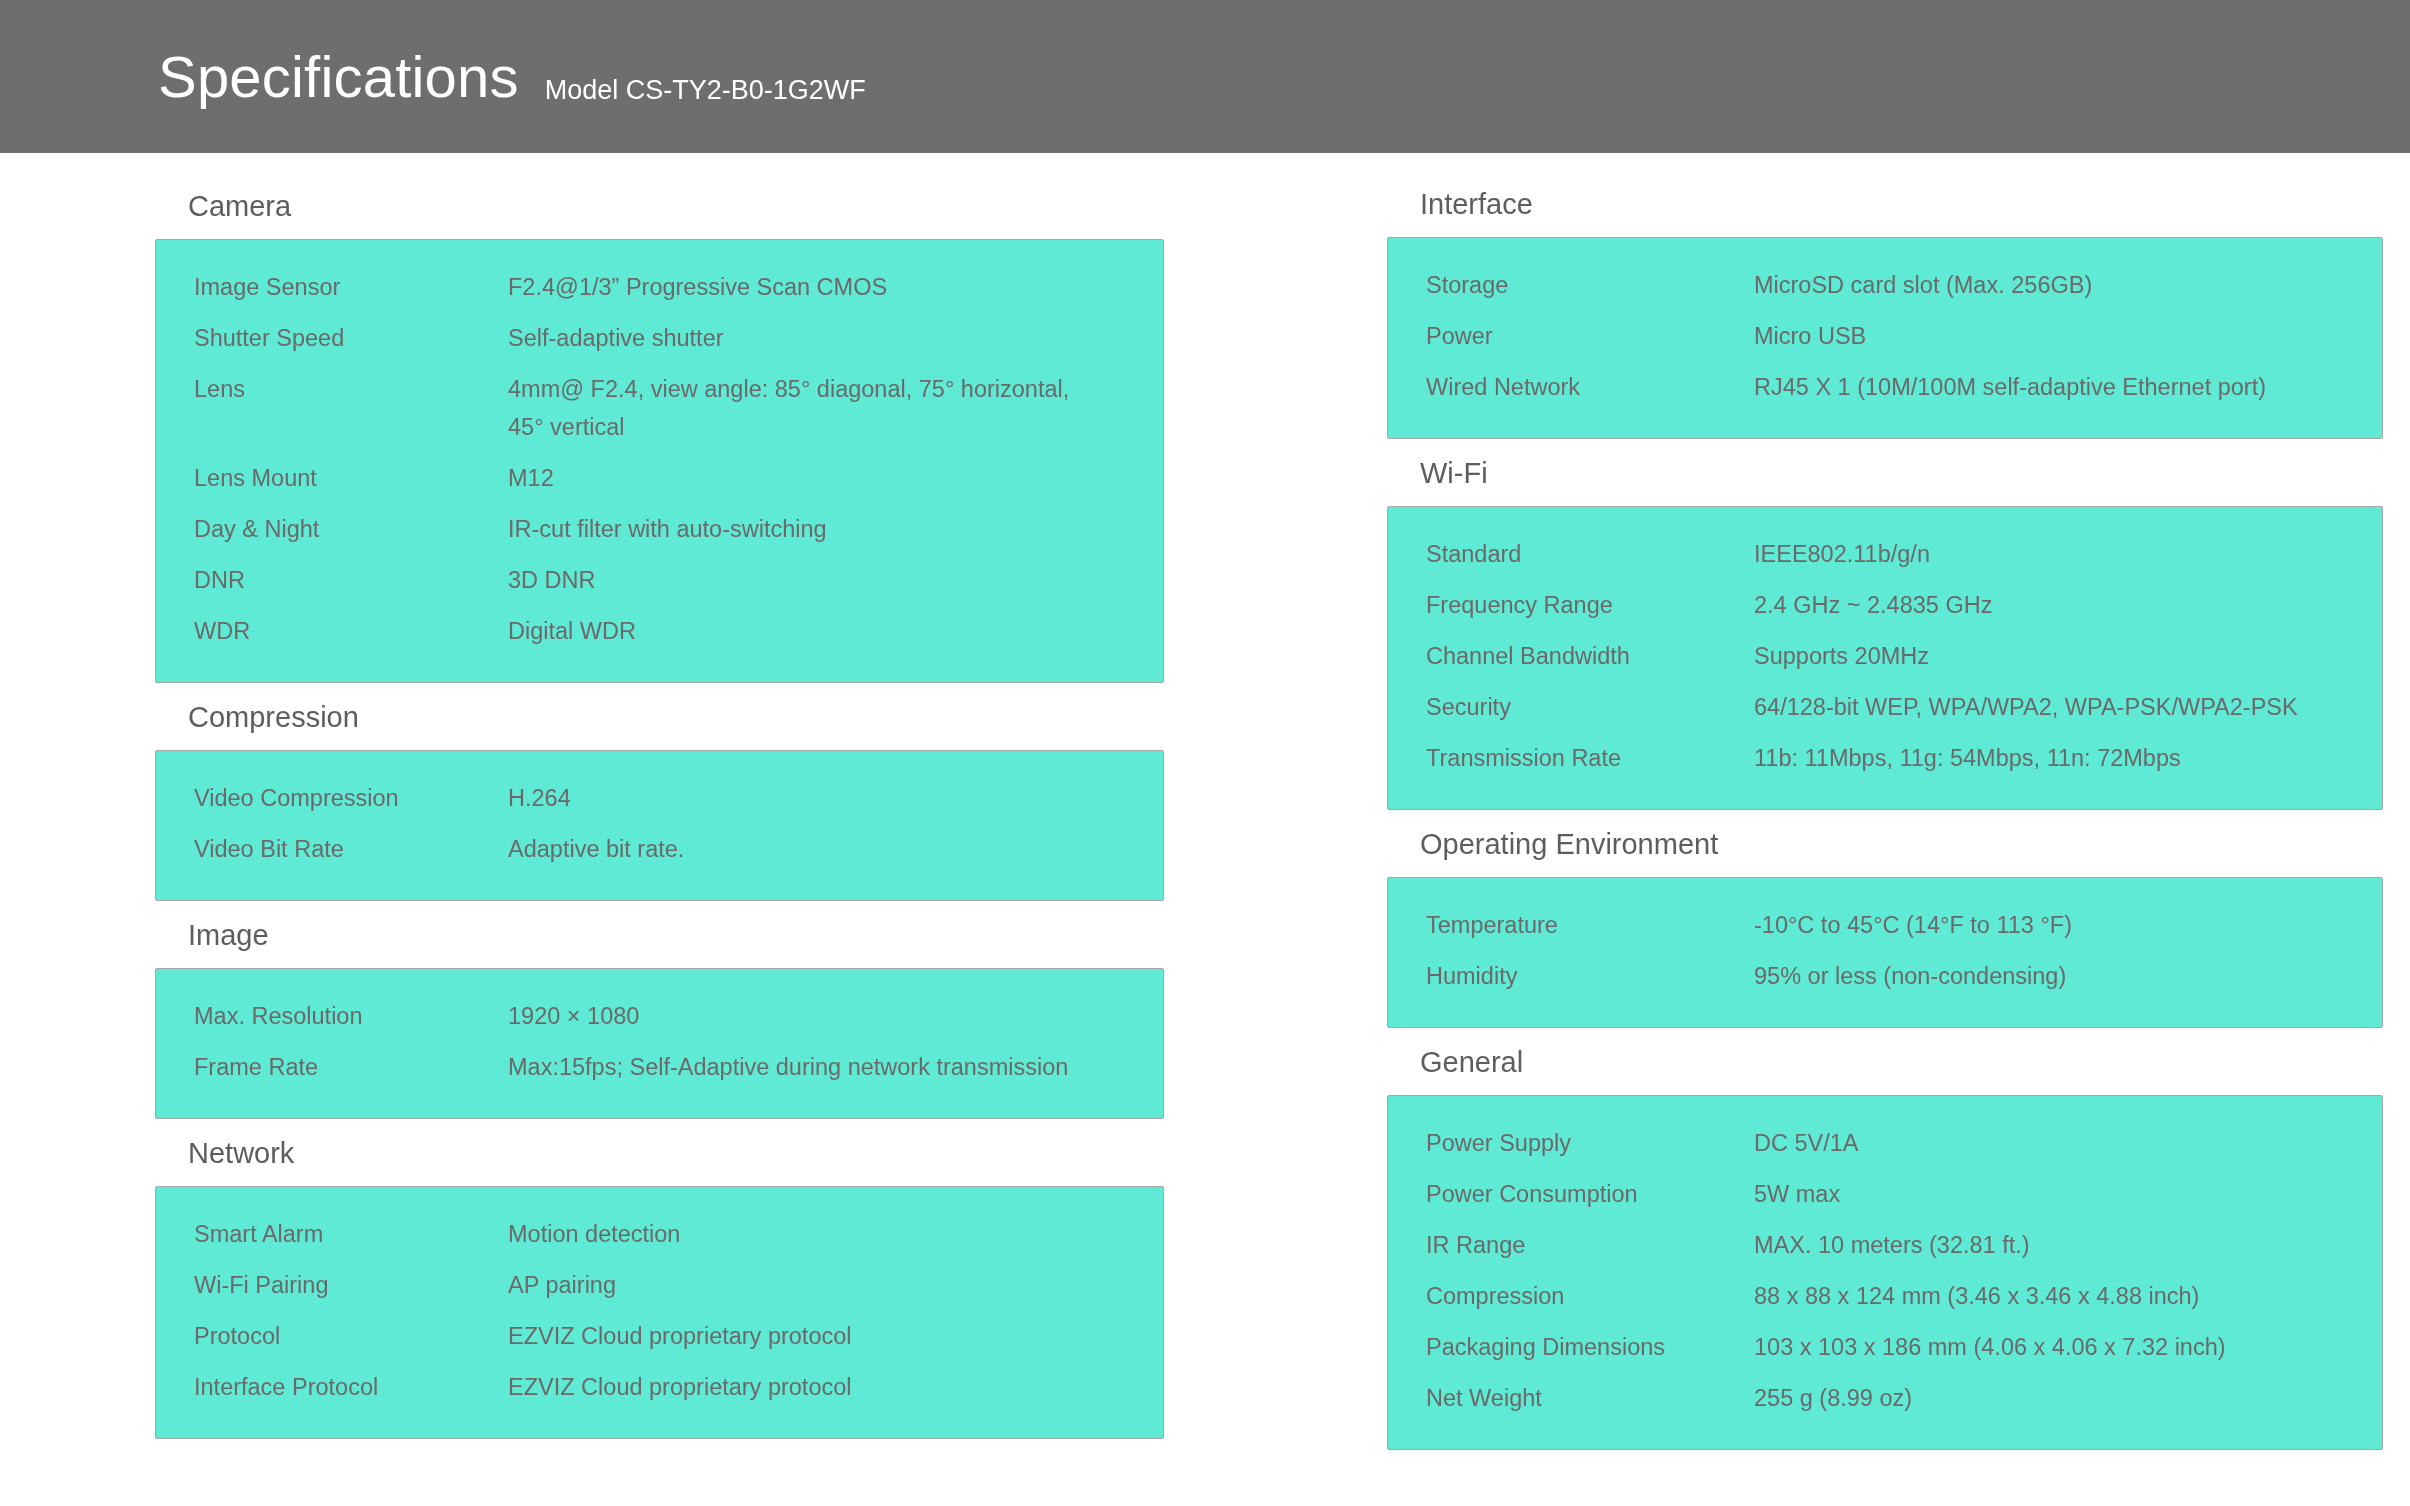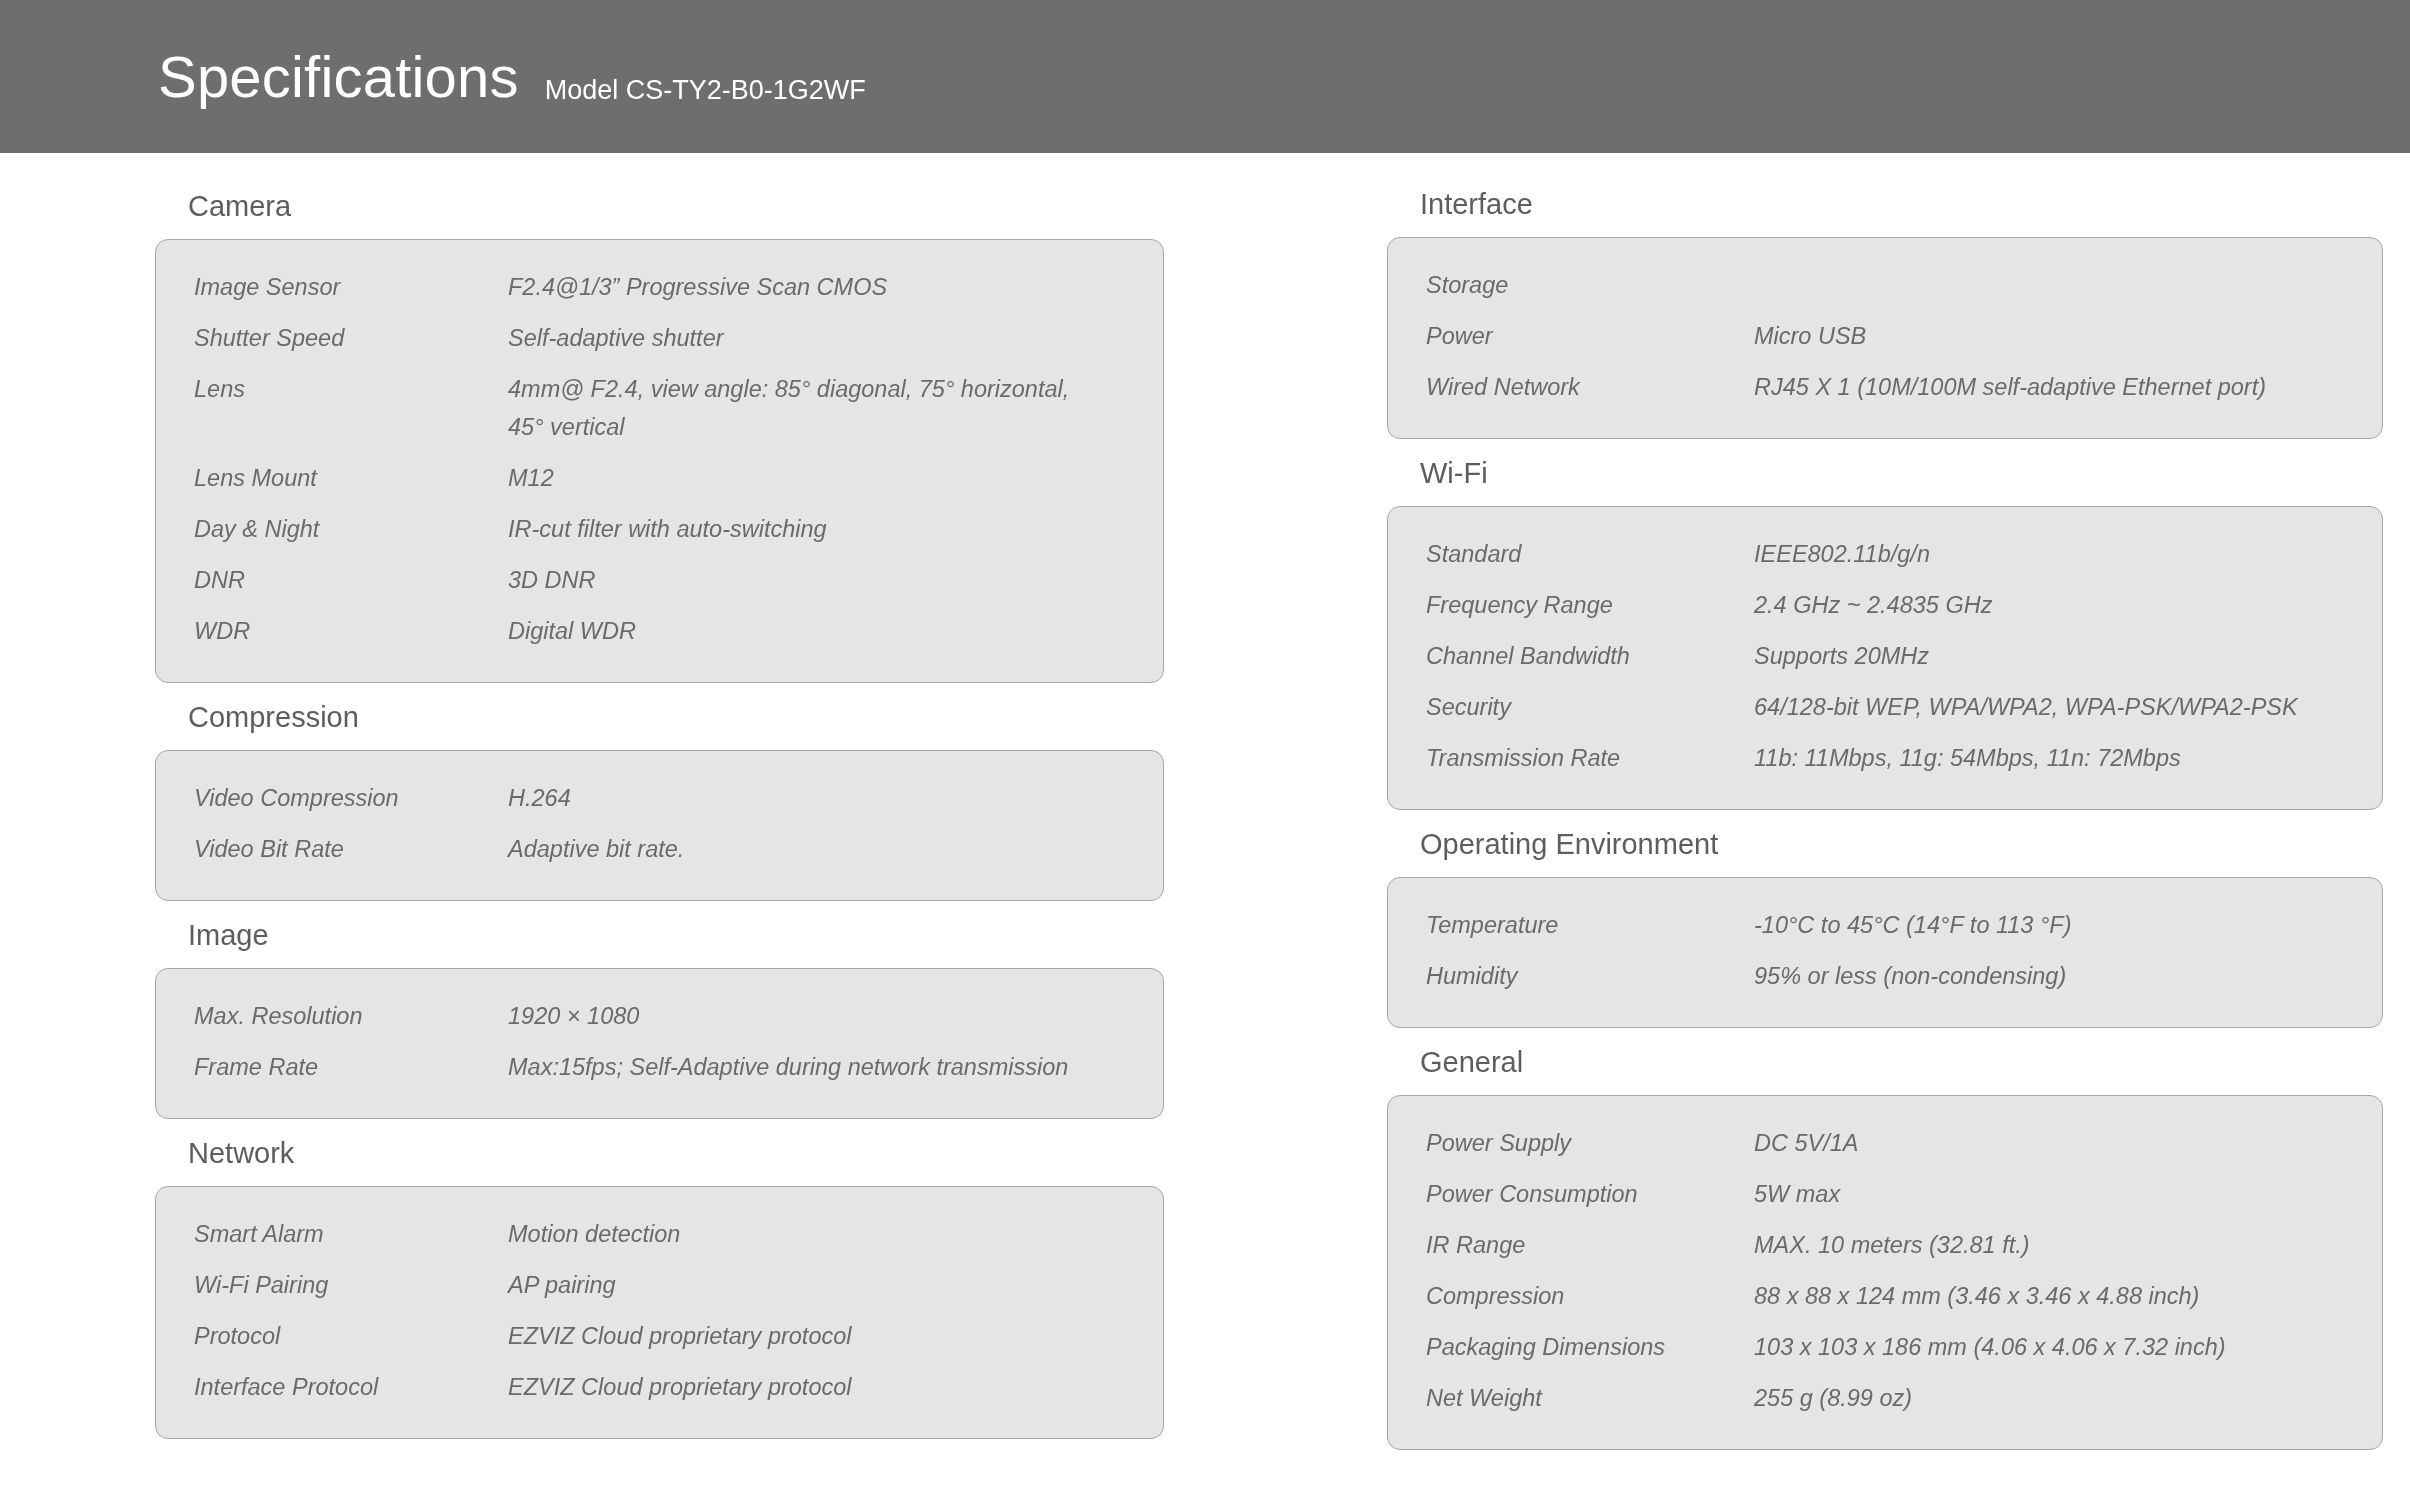--- a/index.html
+++ b/index.html
@@ -80,24 +80,23 @@
     color: #5d5d5d;
     font-size: 29px;
     font-weight: 400;
     padding-left: 33px;
     margin-bottom: 15px;
     line-height: 1.2;
   }
 
   .card {
     border: 1.5px solid #a6a6a6;
-    border-radius: 13px;
-    background: #e5e5e5;
+    border-radius: 2px;
+    background: #5eead4;
     padding: 28px 38px 32px 38px;
-    font-style: italic;
   }
   .col-left .card { width: 1009px; }
   .col-right .card { width: 996px; }
 
   .spec-row {
     display: flex;
     align-items: flex-start;
     margin-bottom: 13px;
   }
   .spec-row:last-child { margin-bottom: 0; }
@@ -214,20 +213,21 @@
             </div>
           </div>
         </div>
       </div>
     <div class="col col-right">
         <div class="section">
           <div class="section-title">Interface</div>
           <div class="card">
             <div class="spec-row">
               <div class="spec-label">Storage</div>
+              <div class="spec-value"><span>MicroSD card slot (Max. 256GB)</span></div>
             </div>
             <div class="spec-row">
               <div class="spec-label">Power</div>
               <div class="spec-value"><span>Micro USB</span></div>
             </div>
             <div class="spec-row">
               <div class="spec-label">Wired Network</div>
               <div class="spec-value"><span>RJ45 X 1 (10M/100M self-adaptive Ethernet port)</span></div>
             </div>
           </div>

